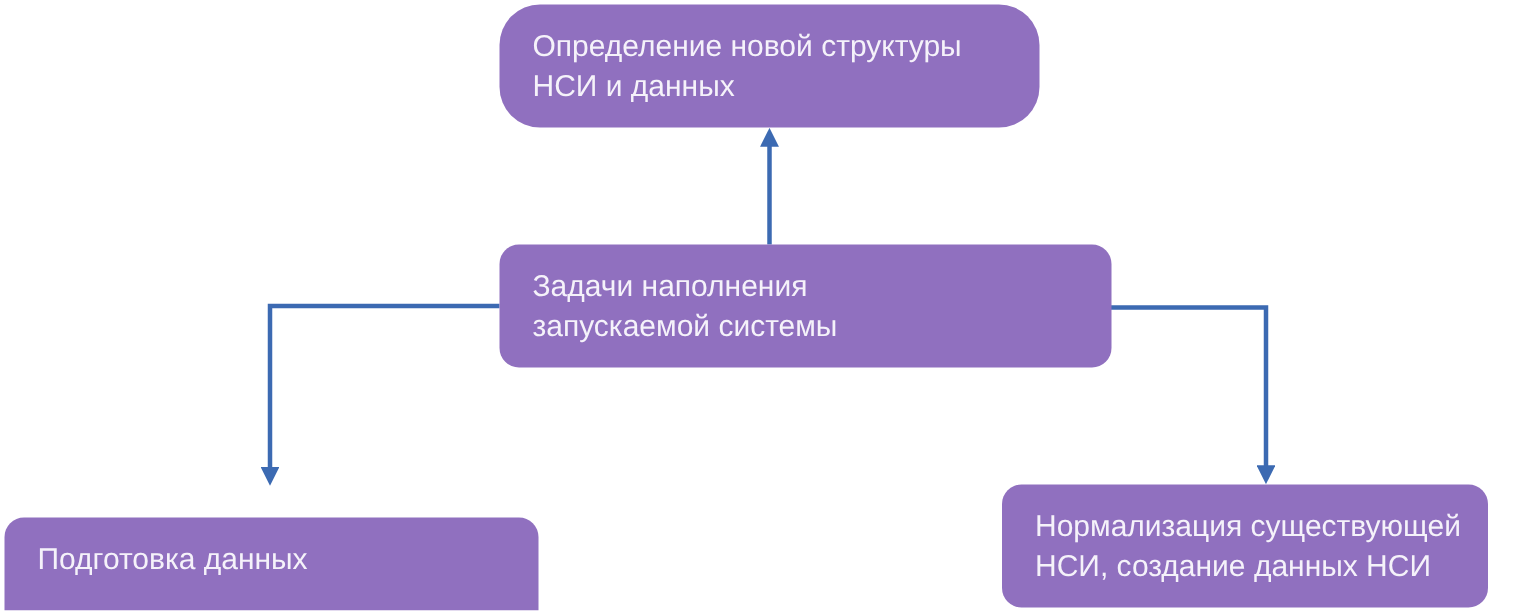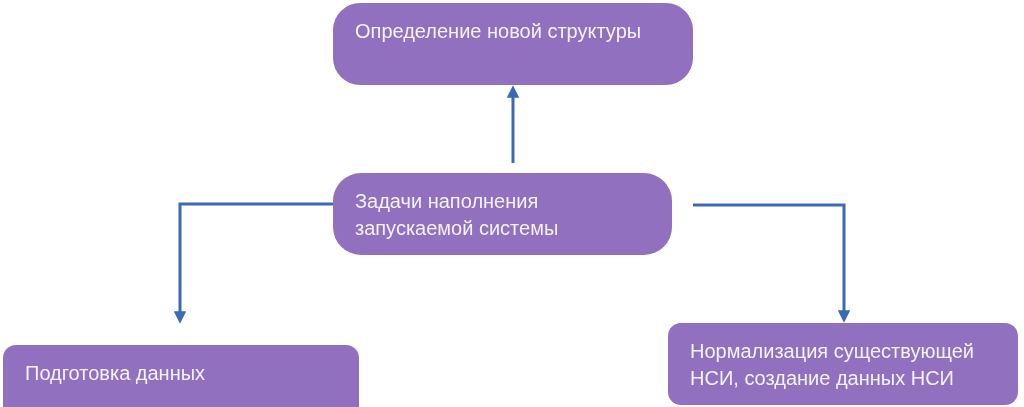--- a/index.html
+++ b/index.html
@@ -31,42 +31,43 @@
     background:var(--node-fill);
     border-radius:13px;
     color:var(--node-text);
     font-size:20px;
     line-height:27px;
     padding:15px 18px 0 22px;
     box-sizing:border-box;
   }
   .node-line{white-space:nowrap;}
   .node-define   {left:333px; top:3px;   width:360px; height:82px;border-radius:27px;}
-  .node-tasks    {left:333px; top:173px; width:339px; height:82px;border-radius:28px;}
+  .node-tasks    {left:333px; top:163px; width:408px; height:82px;}
   .node-prepare  {left:3px;   top:324px; width:356px; height:81px;margin-top:21px;}
-  .node-normalize{left:668px; top:323px; width:350px; height:82px;}
+  .node-normalize{left:668px; top:323px; width:324px; height:82px;}
 </style>
 </head>
 <body>
 
 <div class="canvas">
 
   <svg class="edges" viewBox="0 0 1024 407" xmlns="http://www.w3.org/2000/svg" aria-hidden="true">
     <defs>
       <marker id="arrow" viewBox="0 0 10 10" refX="7" refY="5" markerWidth="4.2" markerHeight="4.2" orient="auto">
         <path class="arrowhead" d="M 0 0 L 10 5 L 0 10 Z"></path>
       </marker>
     </defs>
     <path class="edge" marker-end="url(#arrow)" d="M 513 163 L 513 89"></path>
     <path class="edge" marker-end="url(#arrow)" d="M 333 204 L 180 204 L 180 320"></path>
     <path class="edge" marker-end="url(#arrow)" d="M 693 205 L 844 205 L 844 319"></path>
   </svg>
 
   <div class="node node-define">
     <div class="node-line">Определение новой структуры</div>
+    <div class="node-line">НСИ и данных</div>
   </div>
 
   <div class="node node-tasks">
     <div class="node-line">Задачи наполнения</div>
     <div class="node-line">запускаемой системы</div>
   </div>
 
   <div class="node node-prepare">
     <div class="node-line">Подготовка данных</div>
   </div>

